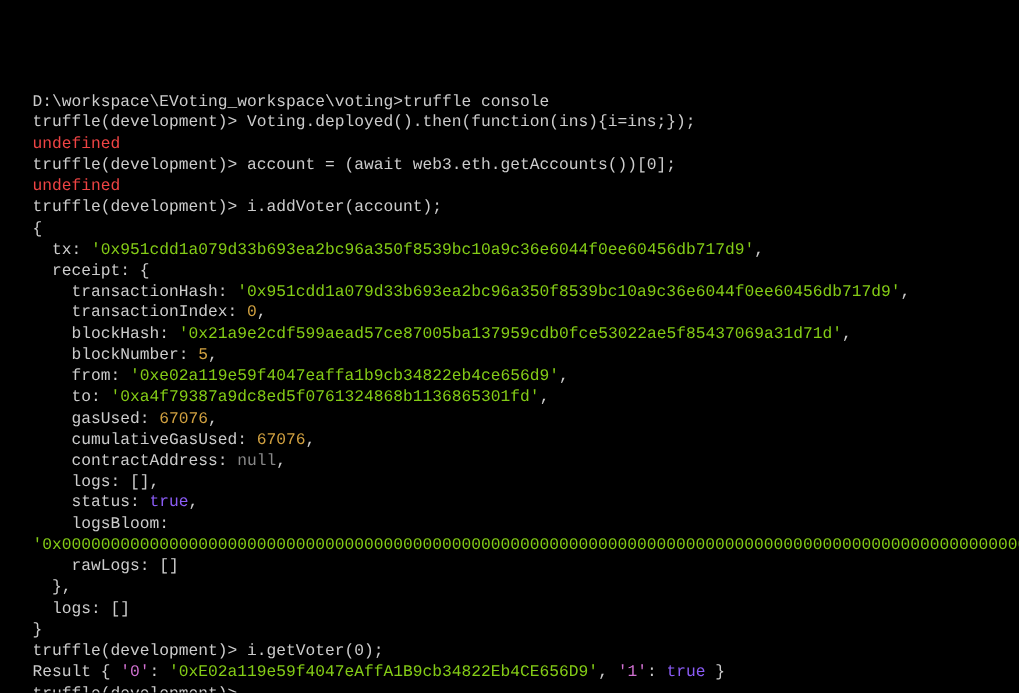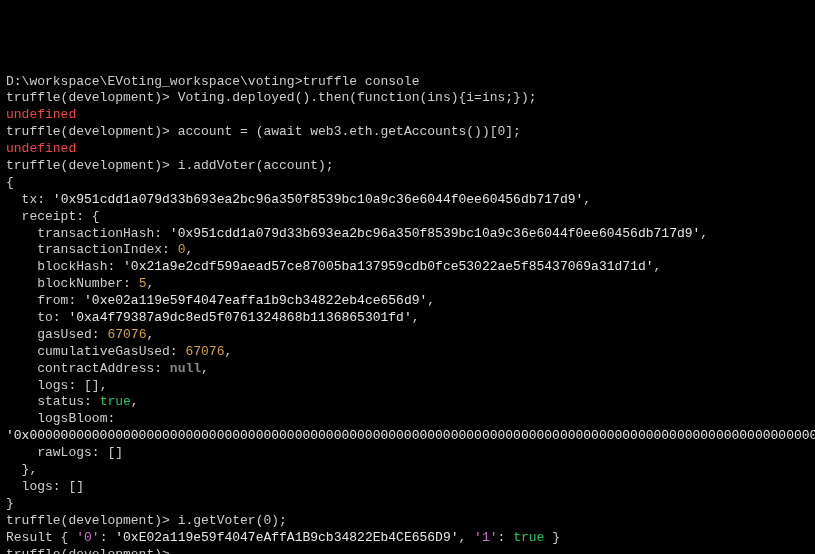--- a/index.html
+++ b/index.html
@@ -10,25 +10,25 @@
     line-height: 1.3;
     padding: 6px;
     width: 815px;
     height: 554px;
     overflow: hidden;
     white-space: pre-wrap;
   }
   .white { color: #ccc; }
   .dim { color: #ef4444; }
   .key { color: #d070d0; }
-  .str { color: #e5e5e5; }
+  .str { color: #84cc16; }
   .num { color: #d0a040; }
-  .bool { color: #22c55e; }
-  .null { color: #888; font-weight: bold; }
-  .line { display: block; }
+  .bool { color: #8b5cf6; }
+  .null { color: #888; }
+  .line { display: block; margin-left: 20px; }
 </style>
 </head>
 <body>
 
 
 
 <div><span class="line"><span class="white">D:\workspace\EVoting_workspace\voting&gt;</span><span class="white">truffle console</span></span><span class="line"><span class="white">truffle(development)&gt; </span><span class="white">Voting.deployed().then(function(ins){i=ins;});</span></span><span class="line dim">undefined</span><span class="line"><span class="white">truffle(development)&gt; </span><span class="white">account = (await web3.eth.getAccounts())[0];</span></span><span class="line dim">undefined</span><span class="line"><span class="white">truffle(development)&gt; </span><span class="white">i.addVoter(account);</span></span><span class="line white">{</span><span class="line"><span class="white">  tx: </span><span class="str">'0x951cdd1a079d33b693ea2bc96a350f8539bc10a9c36e6044f0ee60456db717d9'</span><span class="white">,</span></span><span class="line"><span class="white">  receipt: </span><span class="white">{</span></span><span class="line"><span class="white">    transactionHash: </span><span class="str">'0x951cdd1a079d33b693ea2bc96a350f8539bc10a9c36e6044f0ee60456db717d9'</span><span class="white">,</span></span><span class="line"><span class="white">    transactionIndex: </span><span class="num">0</span><span class="white">,</span></span><span class="line"><span class="white">    blockHash: </span><span class="str">'0x21a9e2cdf599aead57ce87005ba137959cdb0fce53022ae5f85437069a31d71d'</span><span class="white">,</span></span><span class="line"><span class="white">    blockNumber: </span><span class="num">5</span><span class="white">,</span></span><span class="line"><span class="white">    from: </span><span class="str">'0xe02a119e59f4047eaffa1b9cb34822eb4ce656d9'</span><span class="white">,</span></span><span class="line"><span class="white">    to: </span><span class="str">'0xa4f79387a9dc8ed5f0761324868b1136865301fd'</span><span class="white">,</span></span><span class="line"><span class="white">    gasUsed: </span><span class="num">67076</span><span class="white">,</span></span><span class="line"><span class="white">    cumulativeGasUsed: </span><span class="num">67076</span><span class="white">,</span></span><span class="line"><span class="white">    contractAddress: </span><span class="null">null</span><span class="white">,</span></span><span class="line"><span class="white">    logs: </span><span class="white">[]</span><span class="white">,</span></span><span class="line"><span class="white">    status: </span><span class="bool">true</span><span class="white">,</span></span><span class="line"><span class="white">    logsBloom: </span><span class="str">'0x00000000000000000000000000000000000000000000000000000000000000000000000000000000000000000000000000000000000000000000000000000000000000000000000000000000000000000000000000000000000000000000000000000000000000000000000000000000000000000000000000000000000000000000'</span></span><span class="line"><span class="white">    rawLogs: </span><span class="white">[]</span></span><span class="line"><span class="white">  }</span><span class="white">,</span></span><span class="line"><span class="white">  logs: </span><span class="white">[]</span></span><span class="line white">}</span><span class="line"><span class="white">truffle(development)&gt; </span><span class="white">i.getVoter(0);</span></span><span class="line"><span class="white">Result { </span><span class="key">'0'</span><span class="white">: </span><span class="str">'0xE02a119e59f4047eAffA1B9cb34822Eb4CE656D9'</span><span class="white">, </span><span class="key">'1'</span><span class="white">: </span><span class="bool">true</span><span class="white"> }</span></span><span class="line"><span class="white">truffle(development)&gt; </span></span></div>
 
 
 

